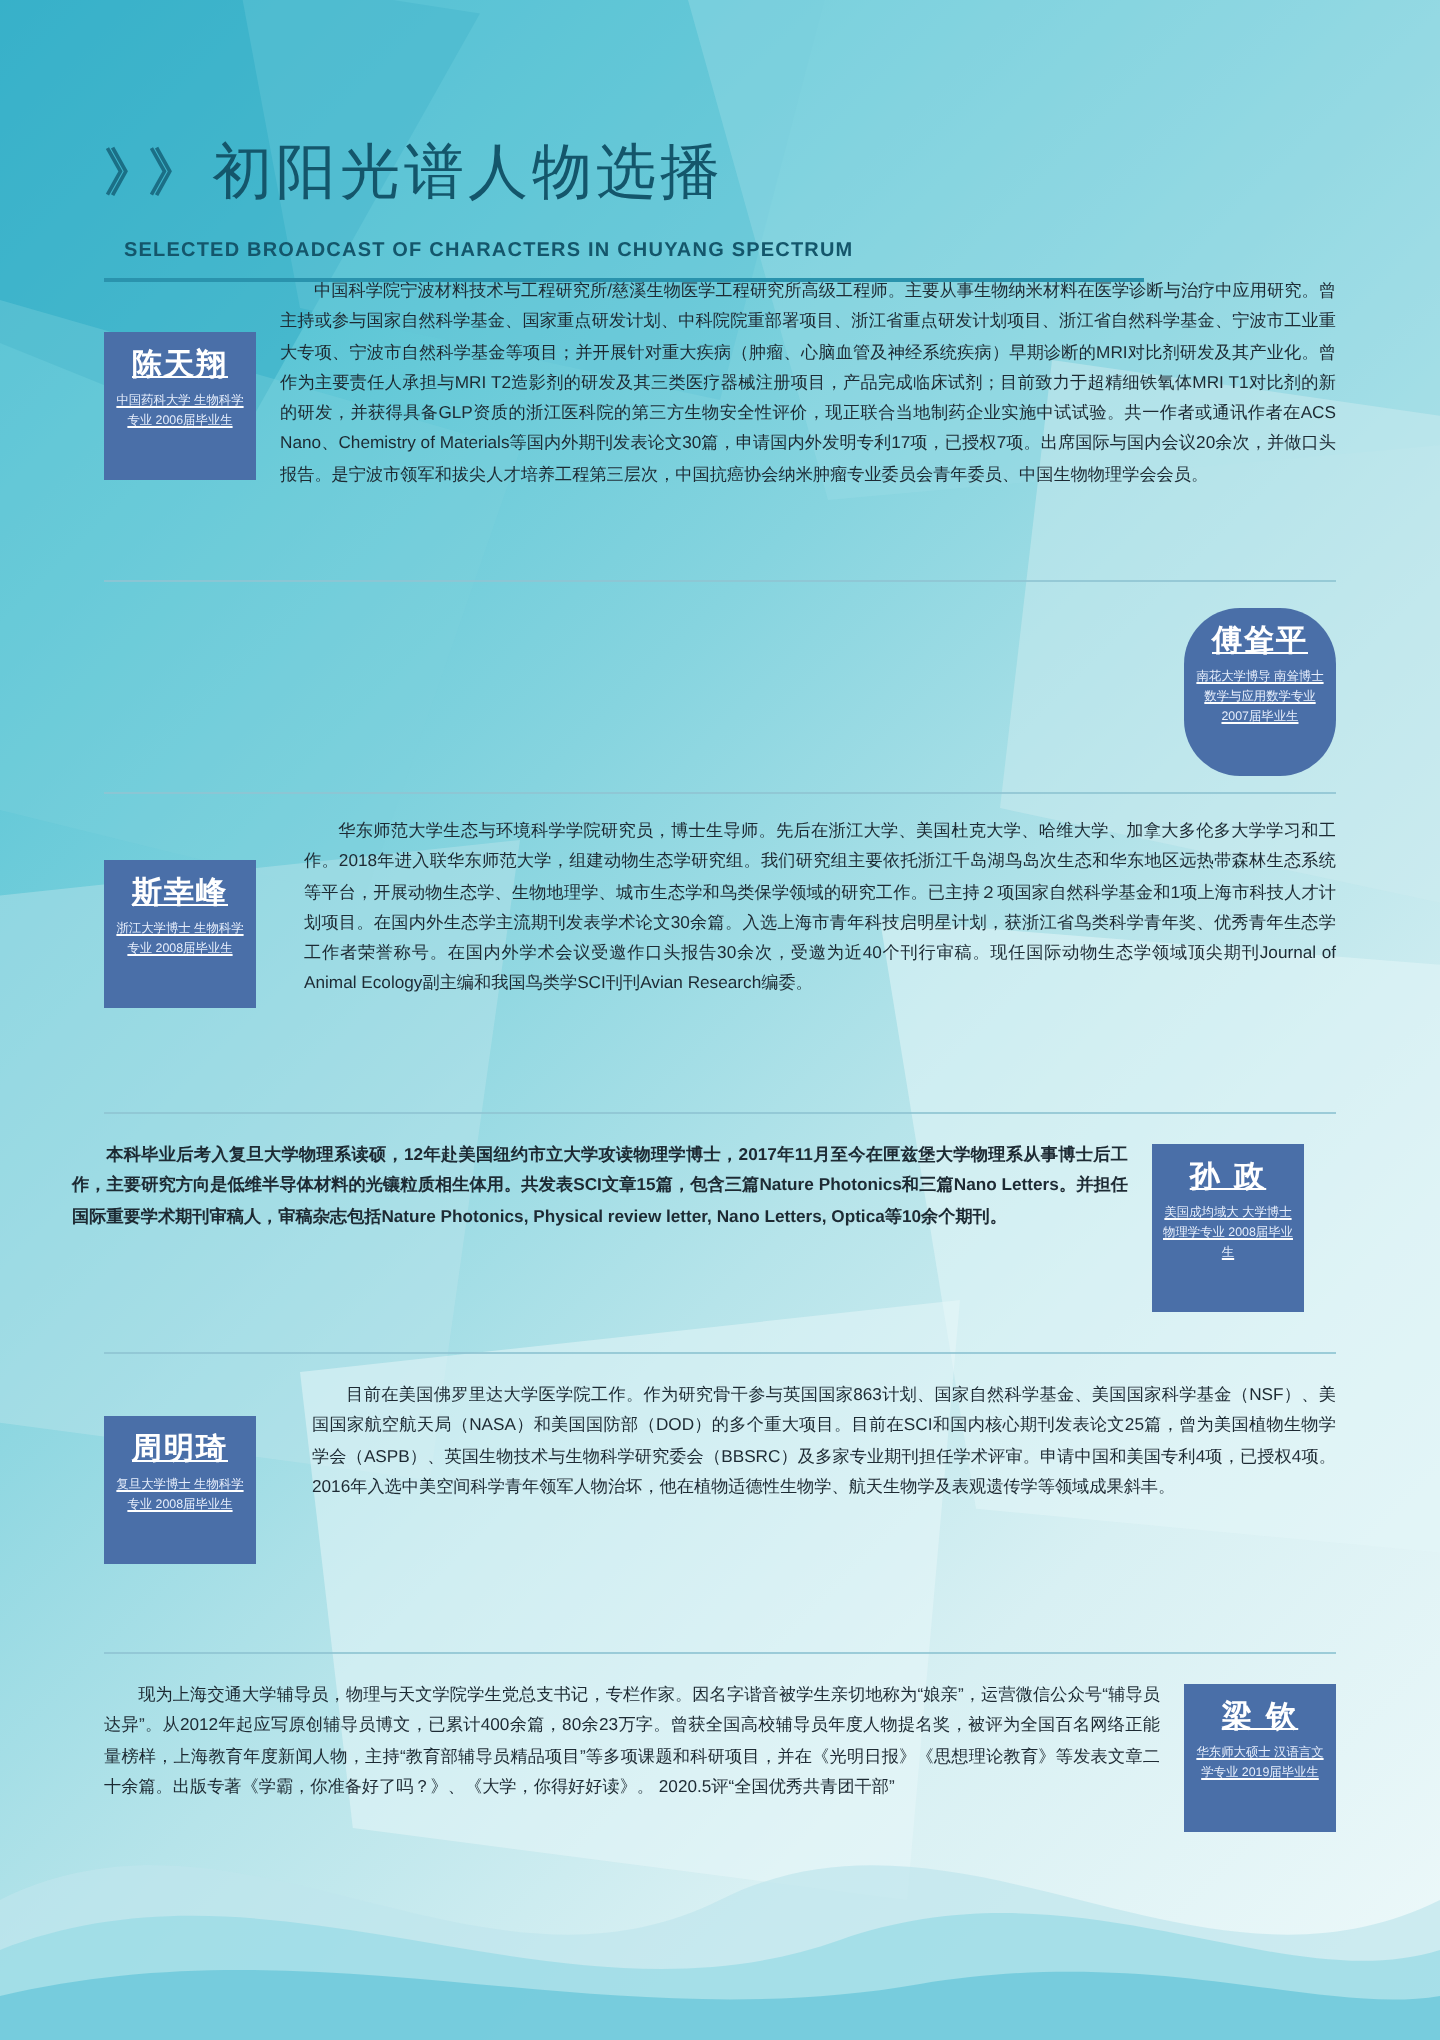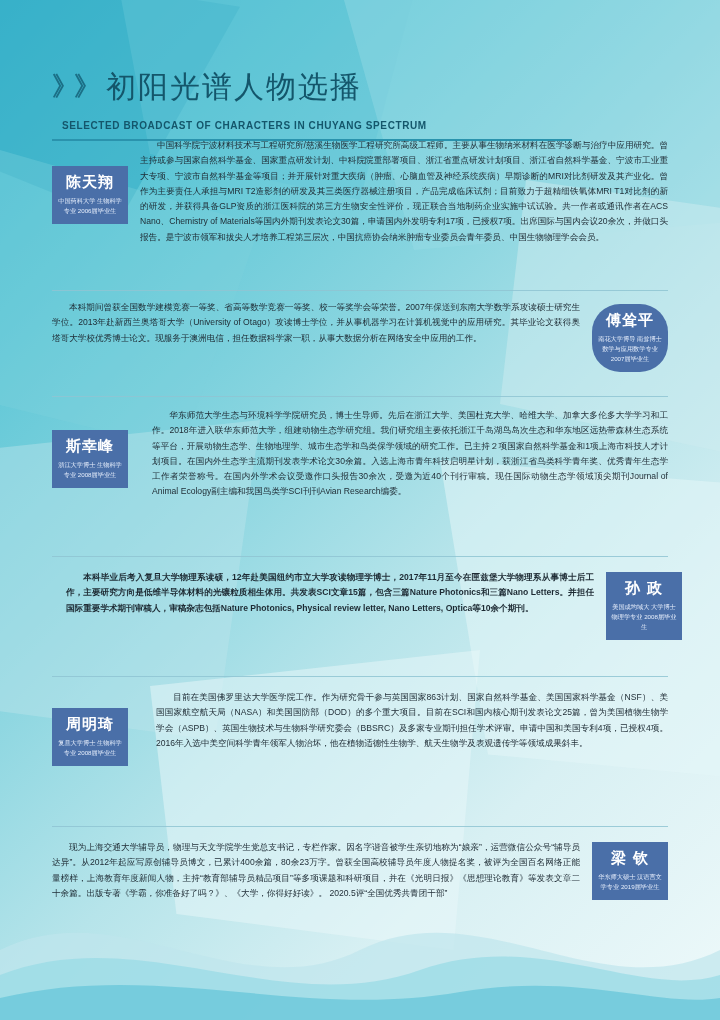--- a/index.html
+++ b/index.html
@@ -89,21 +89,22 @@
     position: absolute;
     display: flex;
     align-items: flex-start;
   }
   .namecard {
     width: 76px;
     flex: 0 0 76px;
     background: #4a6fa8;
     color: #ffffff;
     text-align: center;
-    padding: 7px 4px 8px 4px;
+    padding: 7px 4px 24px 4px;
+    text-decoration: underline;
   }
   .nc-name {
     font-family: "DejaVu Sans", "Liberation Sans", sans-serif;
     font-size: 15px;
     font-weight: bold;
     letter-spacing: 1px;
     line-height: 1.25;
     margin-bottom: 4px;
   }
   .nc-meta {
@@ -134,21 +135,21 @@
   #p1 .bio { width: 528px; }
 
   #p2 { left: 52px; top: 300px; width: 616px; flex-direction: row-reverse; }
   #p2 .namecard { margin-left: 12px; margin-top: 4px; border-radius: 28px; }
   #p2 .bio { width: 528px; }
 
   #p3 { left: 52px; top: 408px; width: 616px; }
   #p3 .namecard { margin-right: 24px; margin-top: 22px; }
   #p3 .bio { width: 528px; }
 
-  #p4 { left: 66px; top: 570px; width: 616px; flex-direction: row-reverse; }
+  #p4 { left: 36px; top: 570px; width: 616px; flex-direction: row-reverse; }
   #p4 .namecard { margin-left: 12px; margin-top: 2px; }
   #p4 .bio { width: 528px; font-weight: bold; }
 
   #p5 { left: 52px; top: 690px; width: 616px; }
   #p5 .namecard { margin-right: 28px; margin-top: 18px; }
   #p5 .bio { width: 528px; }
 
   #p6 { left: 52px; top: 840px; width: 616px; flex-direction: row-reverse; justify-content: center; }
   #p6 .namecard { margin-left: 12px; margin-top: 2px; }
   #p6 .bio { width: 528px; }
@@ -202,21 +203,20 @@
   <div class="rule r1"></div>
 
   <div class="person" id="p2">
     <div class="namecard">
       <div class="nc-name">傅耸平</div>
       <div class="nc-meta">南花大学博导
 南耸博士
 数学与应用数学专业
 2007届毕业生</div>
     </div>
-    <div class="bio"><span class="indent"></span><span>本科期间曾获全国数学建模竞赛一等奖、省高等数学竞赛一等奖、校一等奖学会等荣誉。2007年保送到东南大学数学系攻读硕士研究生学位。2013年赴新西兰奥塔哥大学（University of Otago）攻读博士学位，并从事机器学习在计算机视觉中的应用研究。其毕业论文获得奥塔哥大学校优秀博士论文。现服务于澳洲电信，担任数据科学家一职，从事大数据分析在网络安全中应用的工作。</span></div>
   </div>
 
   <div class="rule r2"></div>
 
   <div class="person" id="p3">
     <div class="namecard">
       <div class="nc-name">斯幸峰</div>
       <div class="nc-meta">浙江大学博士
 生物科学专业
 2008届毕业生</div>

